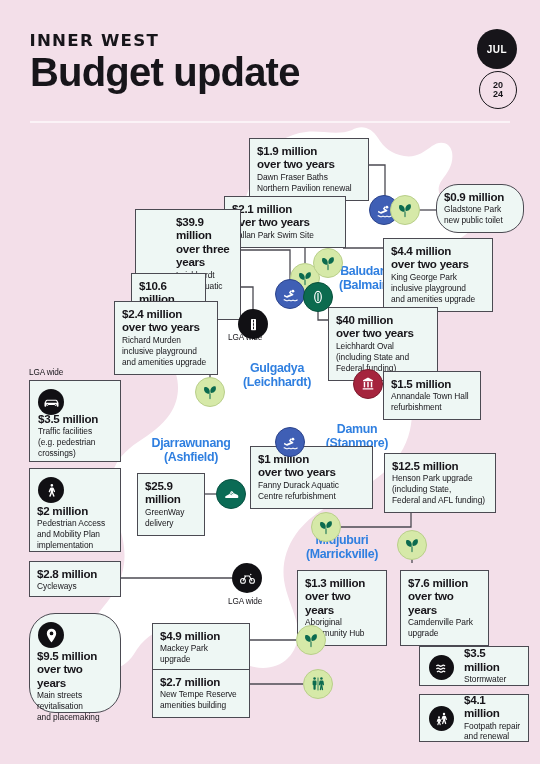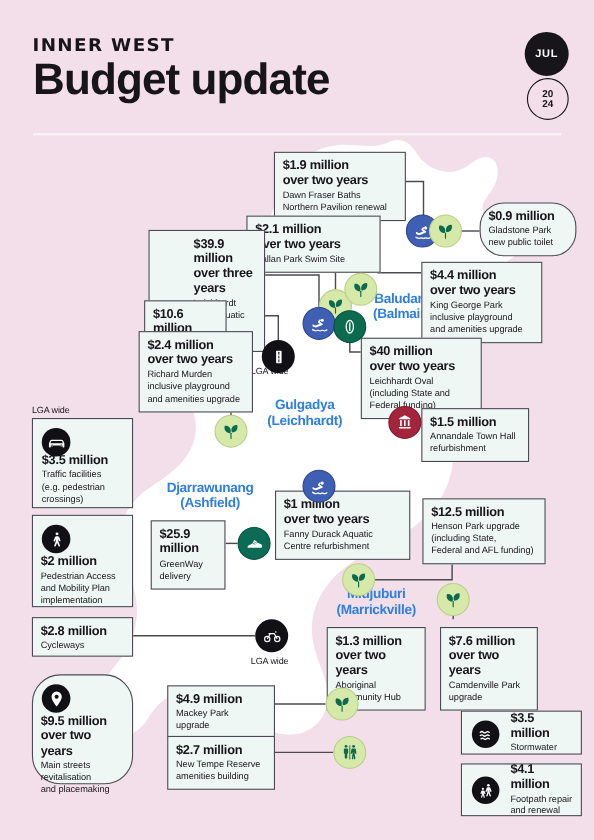--- a/index.html
+++ b/index.html
@@ -164,20 +164,24 @@
     <div>(Balmain)</div>
   </div>
   <div class="suburb" style="left:133px;top:437px;width:116px;">
     <div>Djarrawunang</div>
     <div>(Ashfield)</div>
   </div>
   <div class="suburb" style="left:224px;top:362px;width:106px;">
     <div>Gulgadya</div>
     <div>(Leichhardt)</div>
   </div>
+  <div class="suburb" style="left:313px;top:423px;width:88px;">
+    <div>Damun</div>
+    <div>(Stanmore)</div>
+  </div>
   <div class="suburb" style="left:287px;top:534px;width:110px;">
     <div>Midjuburi</div>
     <div>(Marrickville)</div>
   </div>
 
   <div class="lgalabel" style="left:29px;top:368px;">LGA wide</div>
   <div class="lgalabel" style="left:228px;top:333px;">LGA wide</div>
   <div class="lgalabel" style="left:228px;top:597px;">LGA wide</div>
   <div class="lgalabel" style="left:419px;top:632px;">LGA wide</div>
 
@@ -208,21 +212,21 @@
     <div class="amt">$4.4 million</div>
     <div class="dur">over two years</div>
     <div class="desc">King George Park<br>inclusive playground<br>and amenities upgrade</div>
   </div>
 
   <div class="box" style="left:131px;top:273px;width:75px;">
     <div class="amt">$10.6 million</div>
     <div class="desc">Road renewal</div>
   </div>
 
-  <div class="box" style="left:126px;top:301px;width:104px;">
+  <div class="box" style="left:114px;top:301px;width:104px;">
     <div class="amt">$2.4 million</div>
     <div class="dur">over two years</div>
     <div class="desc">Richard Murden<br>inclusive playground<br>and amenities upgrade</div>
   </div>
 
   <div class="box" style="left:328px;top:307px;width:110px;">
     <div class="amt">$40 million</div>
     <div class="dur">over two years</div>
     <div class="desc">Leichhardt Oval<br>(including State and<br>Federal funding)</div>
   </div>

